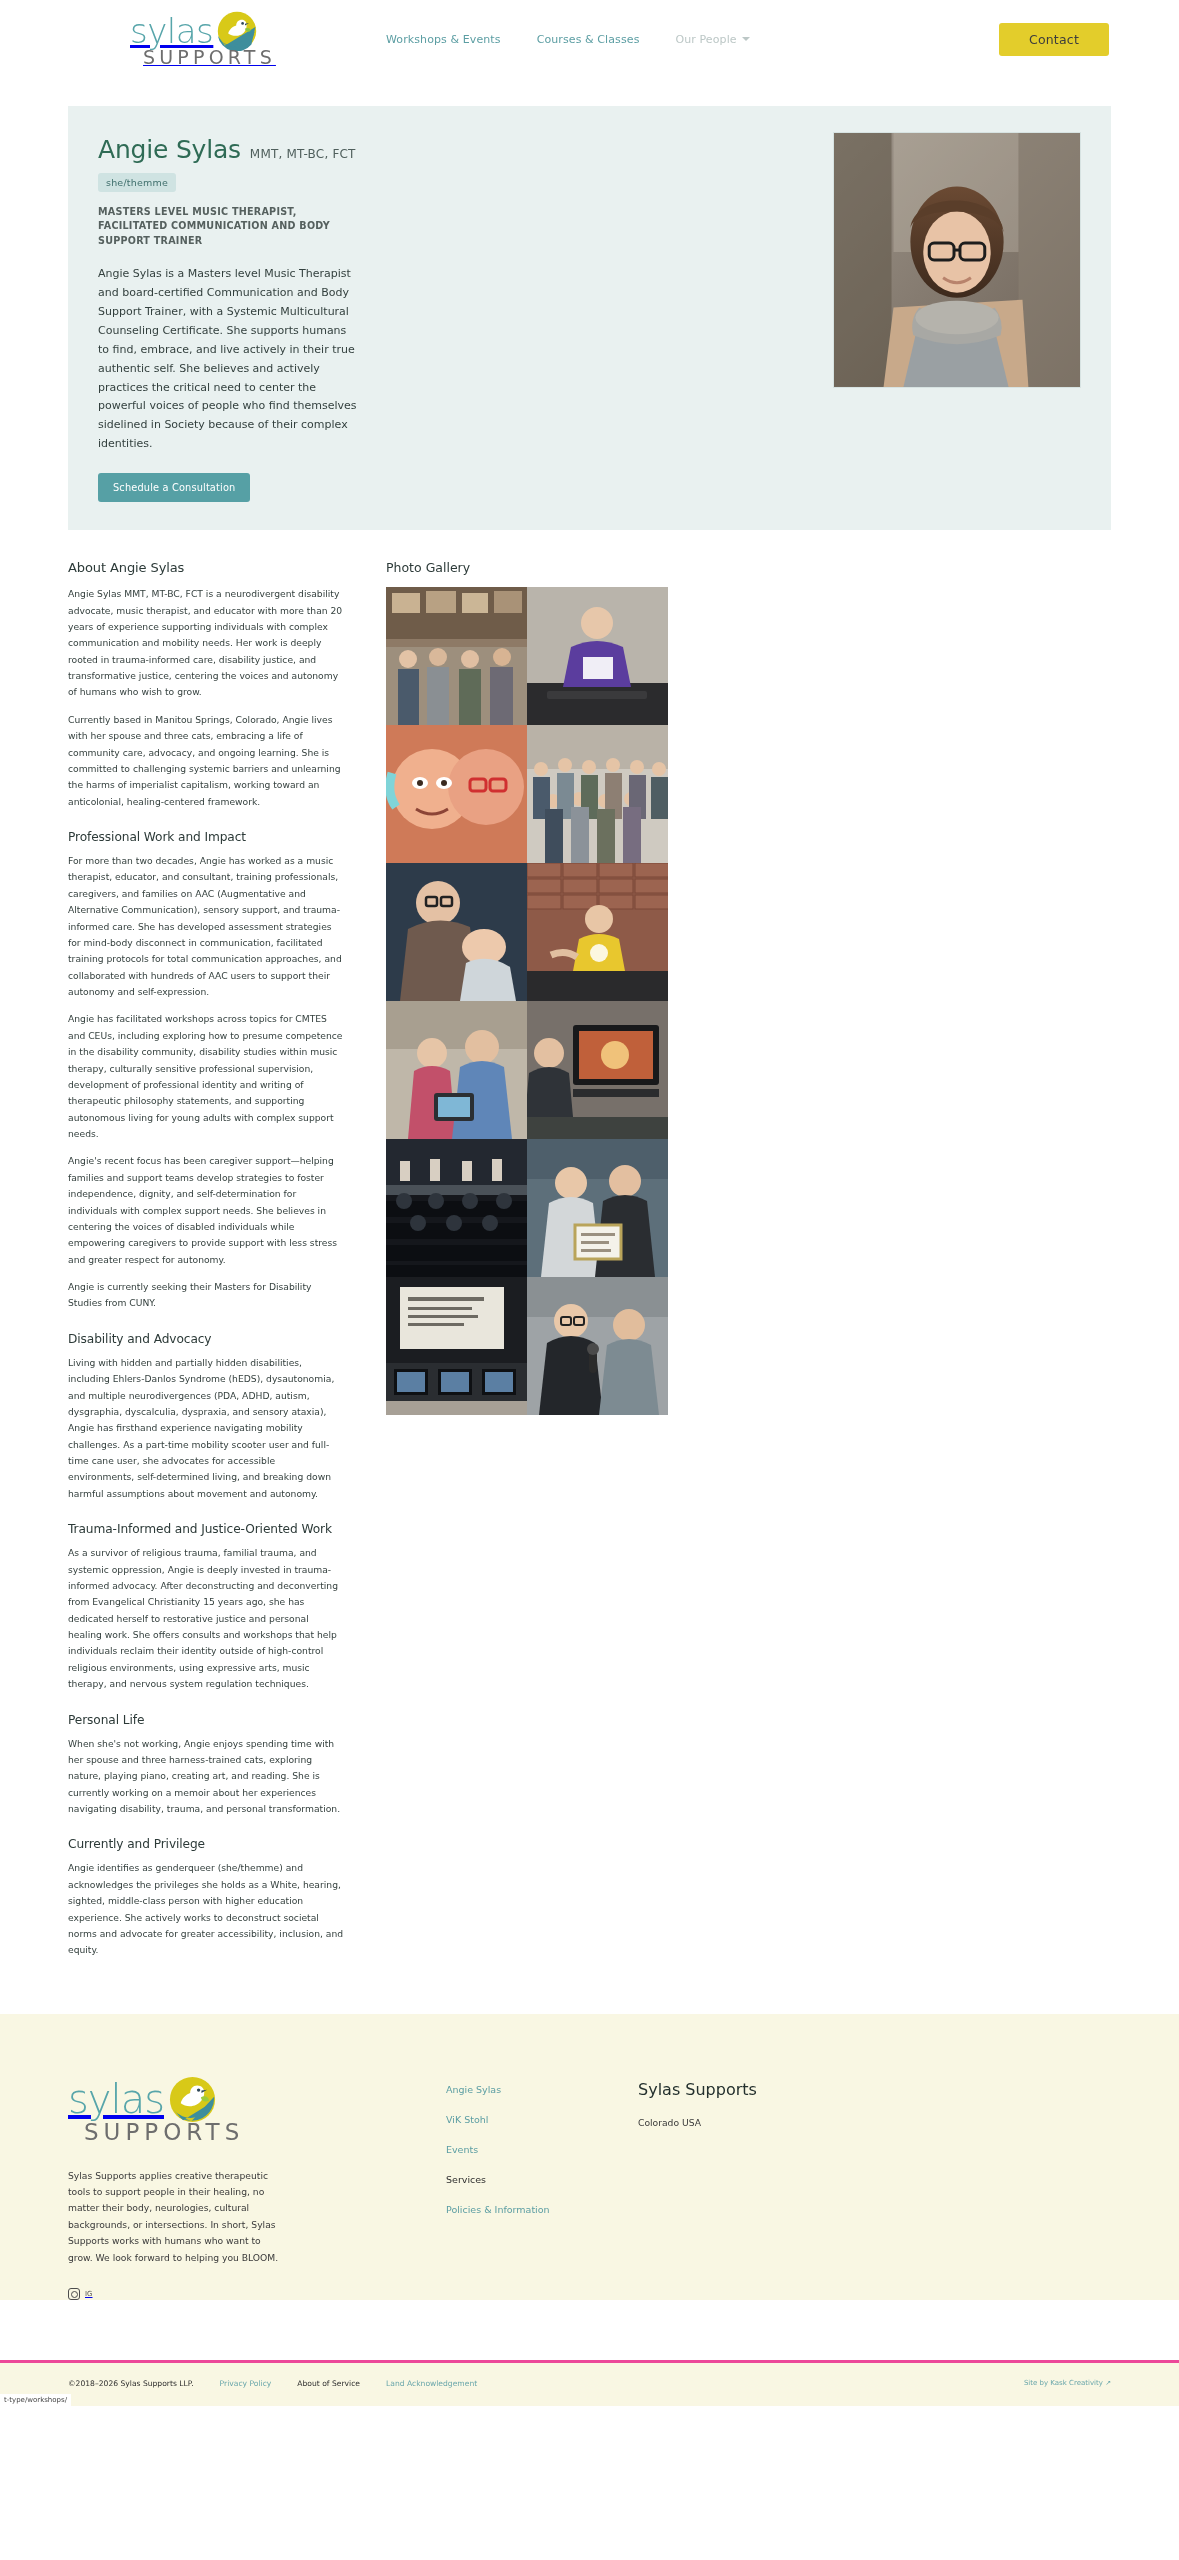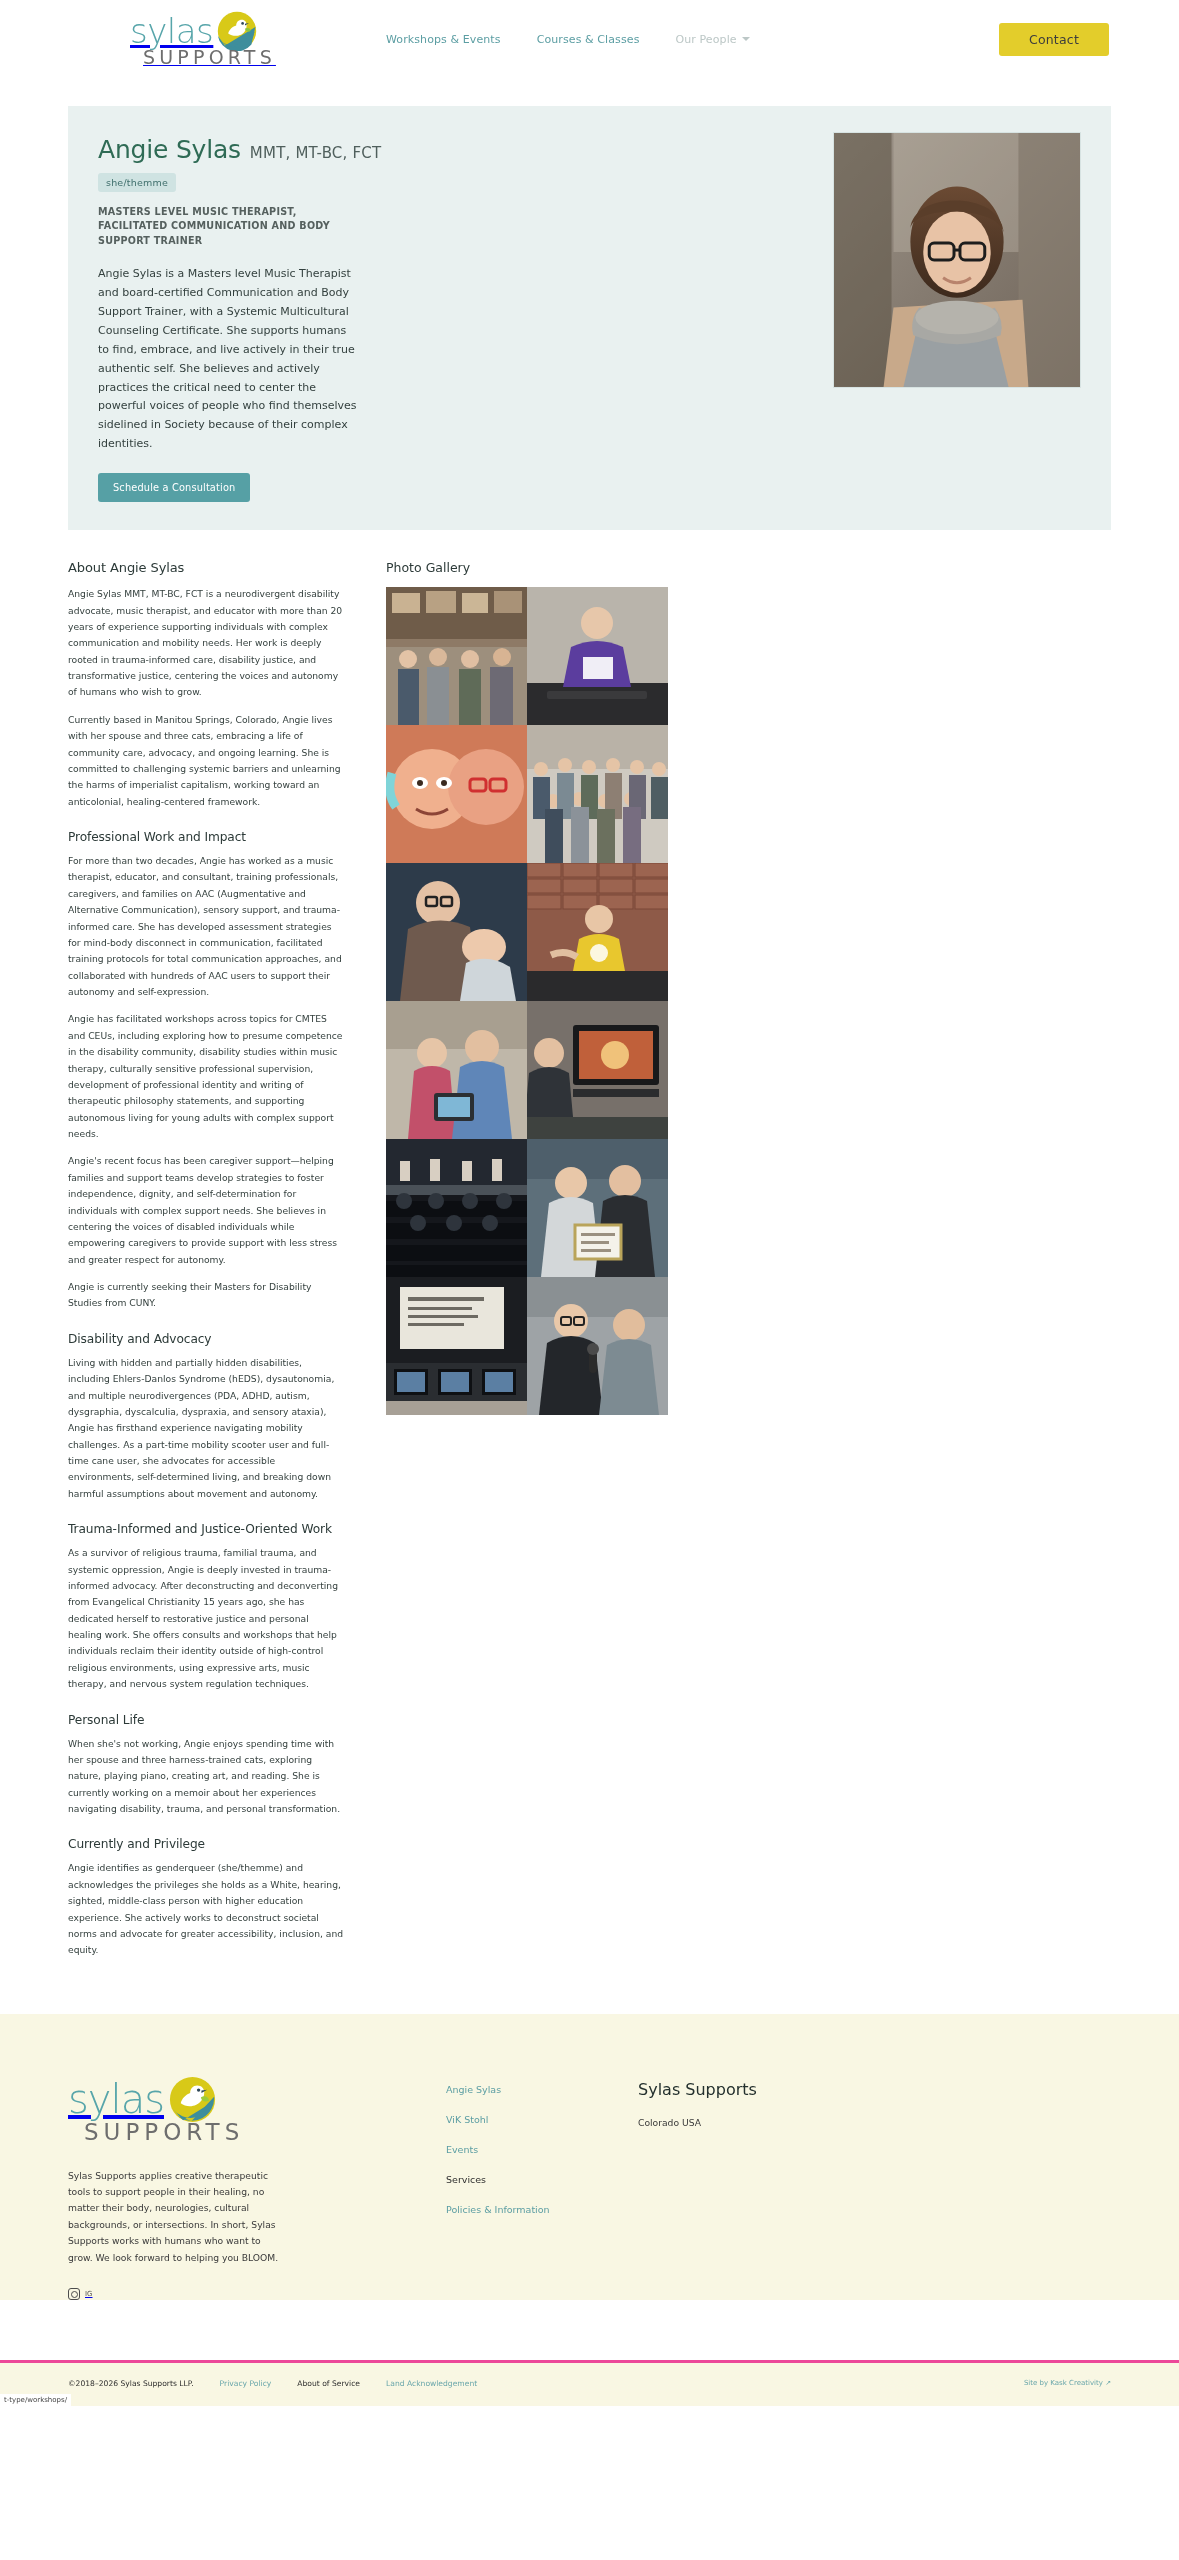--- a/index.html
+++ b/index.html
@@ -77,21 +77,21 @@
   }
   .hero-left { width: 300px; padding-left: 14px; padding-top: 4px; }
   .hero-title-row { display: flex; align-items: baseline; gap: 9px; flex-wrap: wrap; }
   .hero-name {
     font-size: 25px;
     color: #2f6b55;
     font-weight: 400;
     letter-spacing: -0.2px;
     line-height: 1.1;
   }
-  .hero-creds { font-size: 15px; color: #4f5f5c; letter-spacing: 0.2px; }
+  .hero-creds { font-size: 12px; color: #4f5f5c; letter-spacing: 0.2px; }
   .hero-pronouns {
     font-size: 9.5px;
     color: #3f6f6c;
     background: #cfe3e2;
     border-radius: 3px;
     padding: 4px 8px 4px 8px;
     letter-spacing: 0.2px;
     white-space: nowrap;
   }
   .hero-role {

